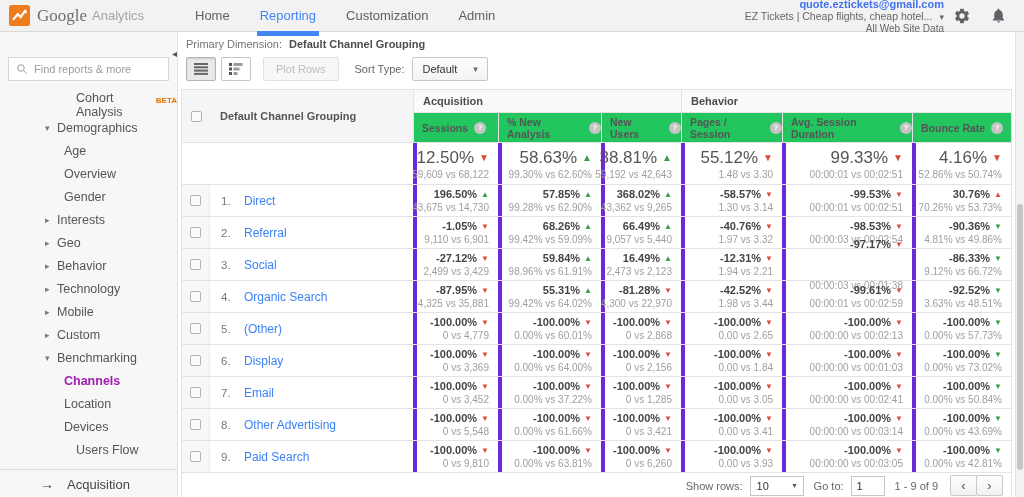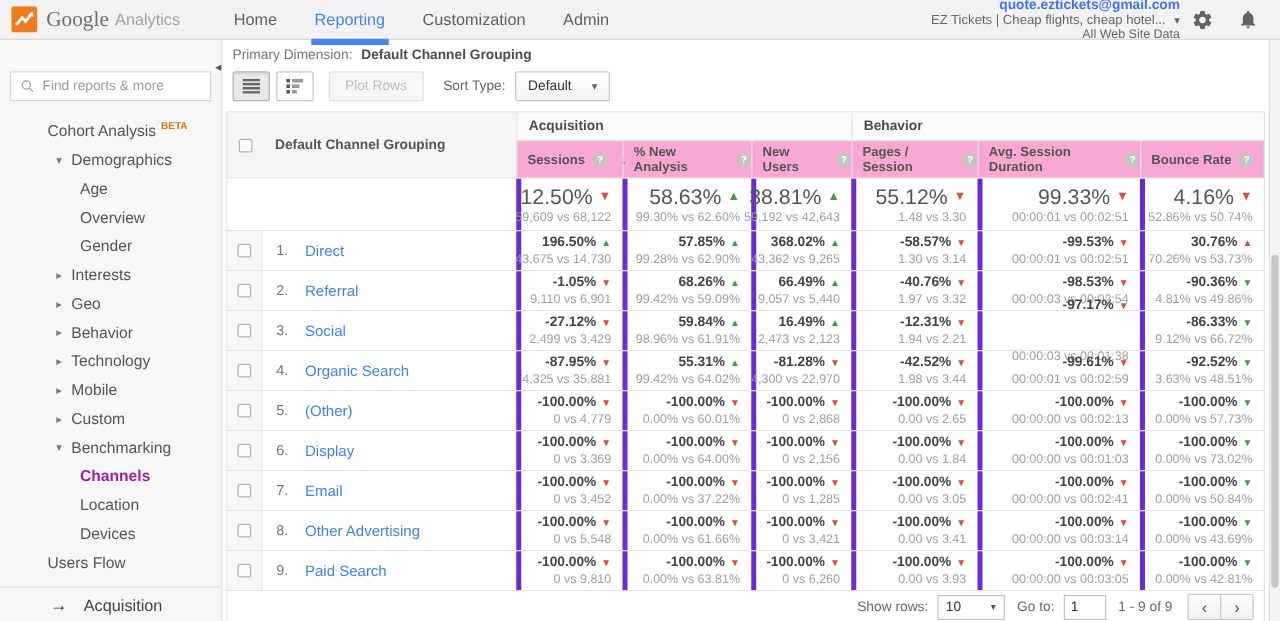--- a/index.html
+++ b/index.html
@@ -4,21 +4,21 @@
 <style>
   * { box-sizing: border-box; margin: 0; padding: 0; }
   html,body { width:1024px; height:497px; overflow:hidden; }
   body { font-family:"Liberation Sans", sans-serif; background:#f1f1f1; position:relative; }
 
   
   .topbar { height:32px; background:#f2f2f2; border-bottom:1px solid #d9d9d9; display:flex; align-items:center; position:relative; z-index:5; }
   .logo { width:178px; display:flex; align-items:center; padding-left:9px; flex:none; }
   .logo-google { font-family:"Liberation Serif", serif; font-size:17px; color:#6f6f6f; margin-left:7px; }
   .logo-analytics { font-size:13px; color:#a3a3a3; margin-left:5px; }
-  .main-nav { display:flex; align-self:stretch; align-items:center; margin-left:9px; }
+  .main-nav { display:flex; align-self:stretch; align-items:center; margin-left:17px; }
   .nav-item { font-size:13px; color:#606060; cursor:pointer; height:100%; display:flex; align-items:center; position:relative; margin-right:30px; }
   .nav-item.active { color:#4285f4; }
   .nav-item.active::after { content:""; position:absolute; left:-3px; right:-3px; bottom:-5px; height:5px; background:#4285f4; }
   .account { margin-left:auto; text-align:right; line-height:10px; padding-top:1px; }
   .acc-email { color:#4272f0; font-size:11px; font-weight:bold; margin-bottom:2px; cursor:pointer; }
   .acc-prop { color:#666; font-size:10.5px; margin-bottom:2px; }
   .acc-prop .caret { color:#666; font-size:9px; margin-left:7px; }
   .acc-view { color:#666; font-size:10px; }
   .hicon { width:36px; display:flex; justify-content:center; align-items:center; cursor:pointer; }
   .hicon:last-child { margin-right:8px; }
@@ -27,21 +27,21 @@
   .main { display:flex; height:465px; position:relative; }
   .sidebar { width:178px; background:#f7f7f7; border-right:1px solid #e1e1e1; flex:none; position:relative; }
   .content { flex:1; background:#fff; position:relative; }
 
   
   .searchbox { margin:25px 8px 0 8px; height:24px; background:#fff; border:1px solid #d7d7d7; display:flex; align-items:center; padding:0 7px; }
   .searchbox input { border:none; outline:none; font-size:11px; color:#444; width:100%; margin-left:6px; background:transparent; font-family:"Liberation Sans",sans-serif; }
   .searchbox input::placeholder { color:#9a9a9a; }
   .side-list { margin-top:12px; }
   .side-item { height:23px; display:flex; align-items:center; font-size:12.5px; color:#555; cursor:pointer; position:relative; }
-  .side-item.lvl1 { padding-left:38px; }
+  .side-item.lvl1 { padding-left:76px; }
   .side-item.haspre { padding-left:57px; }
   .side-item.lvl2 { padding-left:64px; }
   .side-item .tri { position:absolute; left:45px; font-size:9px; color:#777; }
   .side-item.active .lbl { font-weight:bold; color:#a21caf; }
   .side-item .badge { font-size:8px; font-weight:bold; color:#e37400; margin-left:4px; position:relative; top:-4px; }
   .side-divider { margin-top:8px; border-top:1px solid #ddd; }
   .side-bottom { height:28px; display:flex; align-items:center; padding-left:40px; font-size:13px; color:#444; cursor:pointer; }
   .acq-arrow { font-weight:bold; font-size:14px; color:#333; margin-right:13px; }
 
   
@@ -57,21 +57,21 @@
   .sort-select { height:24px; border:1px solid #c6c6c6; background:linear-gradient(#fefefe,#f3f3f3); padding:0 9px; font-size:11px; color:#333; display:flex; align-items:center; gap:16px; border-radius:2px; cursor:pointer; font-family:"Liberation Sans",sans-serif; }
   .sort-select .caret { font-size:9px; color:#666; }
 
   
   .gtable { margin:7px 0 0 3px; width:831px; font-size:11px; }
   .thead { display:flex; border:1px solid #e3e3e3; background:#f5f5f5; }
   .th-check { width:28px; display:flex; align-items:center; justify-content:center; flex:none; }
   .th-name { width:203px; display:flex; align-items:center; padding-left:10px; font-weight:bold; color:#555; flex:none; }
   .th-groups { display:flex; }
   .thgroup .gname { height:22px; line-height:23px; padding-left:9px; font-weight:bold; color:#4d4d4d; border-left:1px solid #e3e3e3; background:#fafafa; }
-  .gcols { display:flex; height:30px; border-top:1px solid #e3e3e3; background:#f9a8d4; }
+  .gcols { display:flex; height:30px; border-top:1px solid #e3e3e3; background:#22c55e; }
   .thcol { display:flex; align-items:center; padding-left:8px; border-left:1px solid #e3e3e3; font-weight:bold; color:#555; font-size:10.5px; cursor:pointer; }
   .qicon { width:12px; height:12px; border-radius:50%; background:#c4c4c4; color:#fff; font-size:8px; line-height:12px; text-align:center; margin-left:6px; flex:none; font-weight:bold; cursor:pointer; }
   .sort-arrow { margin-left:10px; color:#555; font-size:11px; }
   .cbx { width:11px; height:11px; border:1px solid #b3b3b3; background:#fbfbfb; border-radius:2px; display:inline-block; cursor:pointer; }
 
   .summary-row { display:flex; border:solid #e3e3e3; border-width:0 1px 1px 1px; background:#fff; height:42px; }
   .summary-row .td-check { background:#fff; border-right:none; }
   .trow { display:flex; border:solid #e3e3e3; border-width:0 1px 1px 1px; height:32px; background:#fff; }
   .td-check { width:28px; background:#f7f7f7; border-right:1px solid #ededed; display:flex; align-items:center; justify-content:center; flex:none; }
   .td-name { width:203px; display:flex; align-items:center; padding-left:11px; flex:none; }

